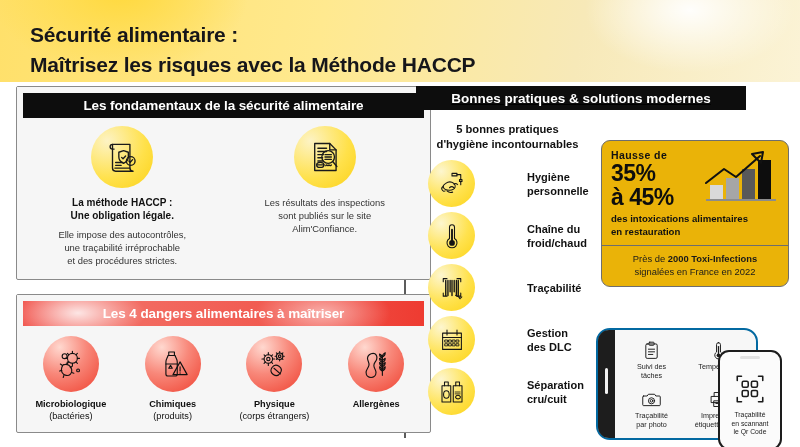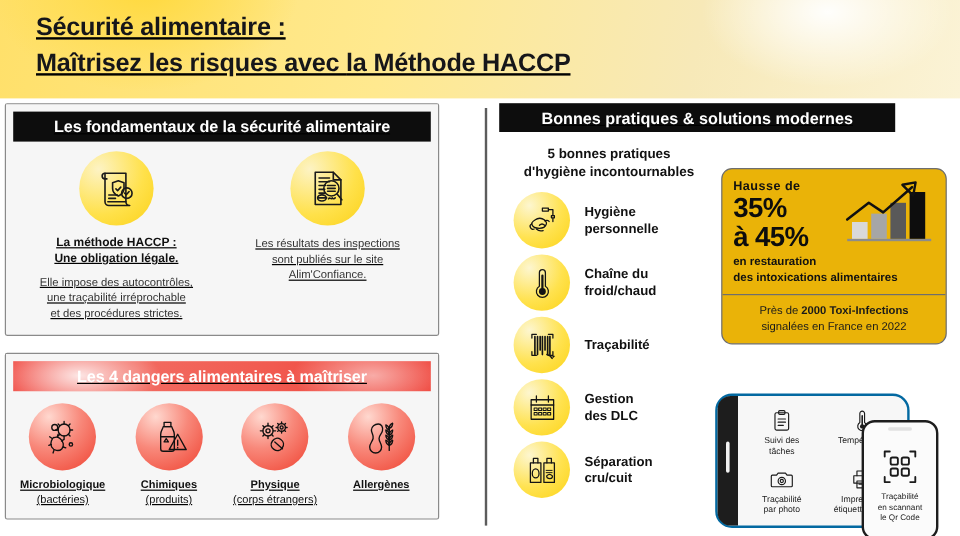--- a/index.html
+++ b/index.html
@@ -20,34 +20,34 @@
   .header {
     position: absolute; left: 0; top: 0;
     width: 800px; height: 82px;
     background:
       radial-gradient(ellipse 150px 90px at 690px 10px, rgba(255,255,255,0.95) 0%, rgba(255,255,255,0.0) 70%),
       radial-gradient(ellipse 180px 120px at 120px -10px, #ffd93d 0%, rgba(255,217,61,0) 72%),
       linear-gradient(100deg, #ffe06a 0%, #ffe98f 40%, #f7e9b8 72%, #fbf3d6 100%);
     overflow: hidden;
   }
   .header-inner {
-    position: absolute; left: 30px; top: 8px; text-decoration: underline;
+    position: absolute; left: 30px; top: 20px;
   }
   .h-line1, .h-line2 {
     font-size: 21px;
     line-height: 30px;
     color: #16161a;
     font-weight: bold;
     letter-spacing: -0.2px;
     white-space: nowrap;
   }
   .h-line2 .strong { font-weight: 900; }
 
   
-  .col-left  { position: absolute; left: 4px;  top: 86px; width: 362px; text-decoration: underline; }
+  .col-left  { position: absolute; left: 16px;  top: 86px; width: 415px; }
   .col-right { position: absolute; left: 416px; top: 86px; width: 378px; }
   .divider {
     position: absolute; left: 404px; top: 90px;
     width: 1.6px; height: 348px;
     background: #5c5c5c;
   }
 
   
   .card {
     border: 1.4px solid #8a8a8a;
@@ -110,21 +110,21 @@
     font-size: 13.5px; font-weight: bold;
   }
 
   .right-body { position: relative; margin-top: 12px; height: 330px; }
 
   .practices { position: absolute; left: 4px; top: 0; width: 175px; }
   .practices-title {
     font-size: 11.2px; font-weight: bold; color: #111;
     text-align: center; line-height: 15px; margin-bottom: 8px;
   }
-  .practice-row { display: flex; align-items: center; margin-bottom: 5px; }
+  .practice-row { display: flex; align-items: center; margin-bottom: 5px; gap: 40px; }
   .practice-circle {
     width: 47px; height: 47px; border-radius: 50%;
     flex: 0 0 47px;
     margin-left: 8px; margin-right: 12px;
     display: flex; align-items: center; justify-content: center;
     background: radial-gradient(circle at 28% 24%, #fdf6cf 0%, #ffe24e 56%, #fcd317 100%);
   }
   .practice-label { font-size: 11px; font-weight: bold; color: #111; line-height: 14px; }
 
   
@@ -451,22 +451,22 @@
           </div>
         </div>
       </div>
 
       <div class="statcard">
         <div class="stat-top">
           <div class="stat-hausse">Hausse de</div>
           <div class="stat-big">35%</div>
           <div class="stat-big">à 45%</div>
           <div class="stat-sub">
+            <div>des intoxications alimentaires</div>
             <div>en restauration</div>
-            <div>des intoxications alimentaires</div>
           </div>
           <div class="stat-chart">
             <svg width="78" height="56" viewBox="0 0 78 56">
 
               <rect x="4" y="50" width="70" height="2" fill="#8c8c8c"></rect>
 
               <rect x="8" y="36" width="13" height="14" fill="#d9d9d9"></rect>
               <rect x="24" y="29" width="13" height="21" fill="#a6a6a6"></rect>
               <rect x="40" y="20" width="13" height="30" fill="#595959"></rect>
               <rect x="56" y="11" width="13" height="39" fill="#0d0d0d"></rect>

